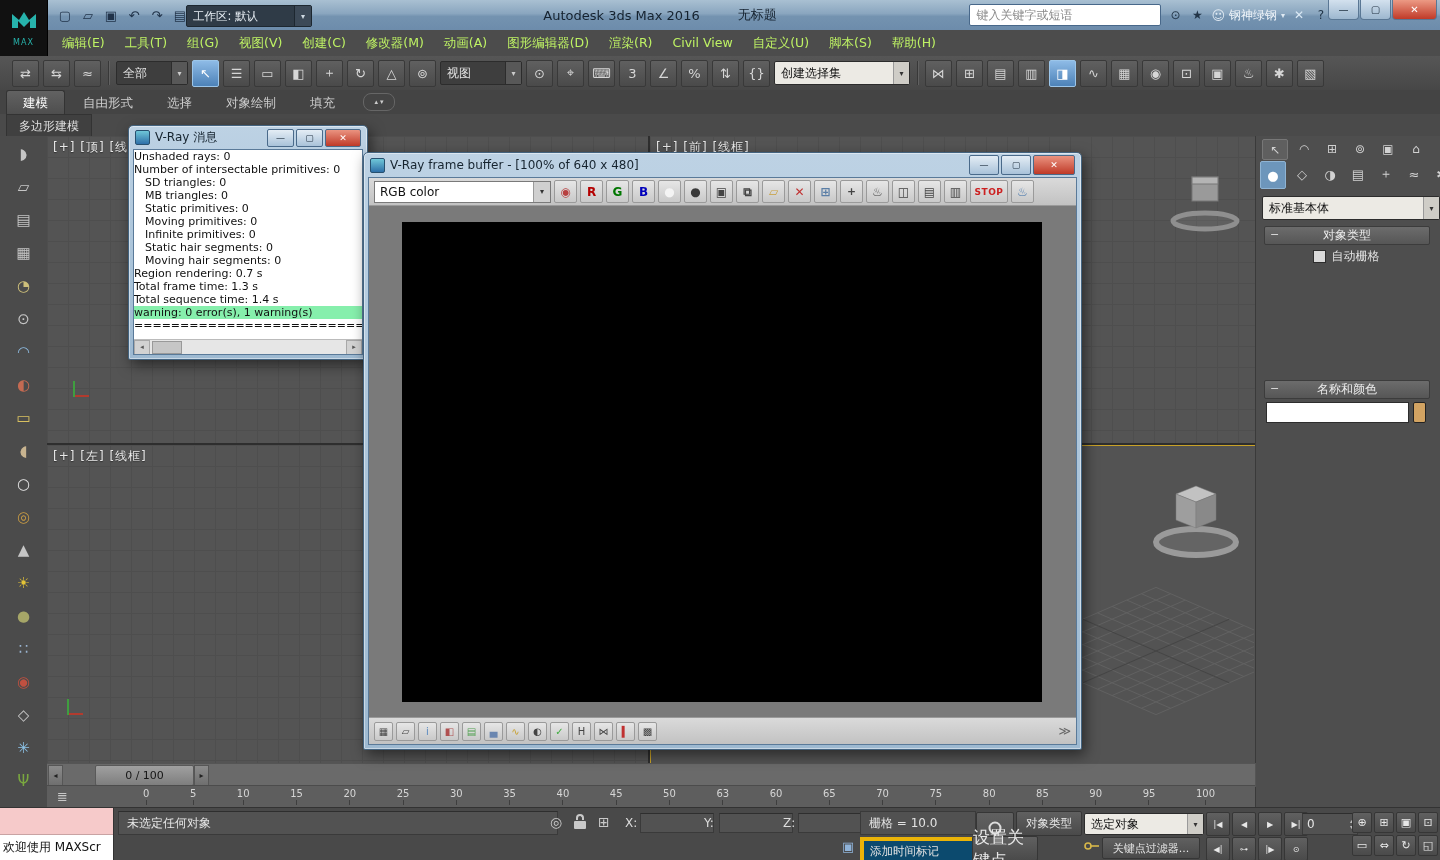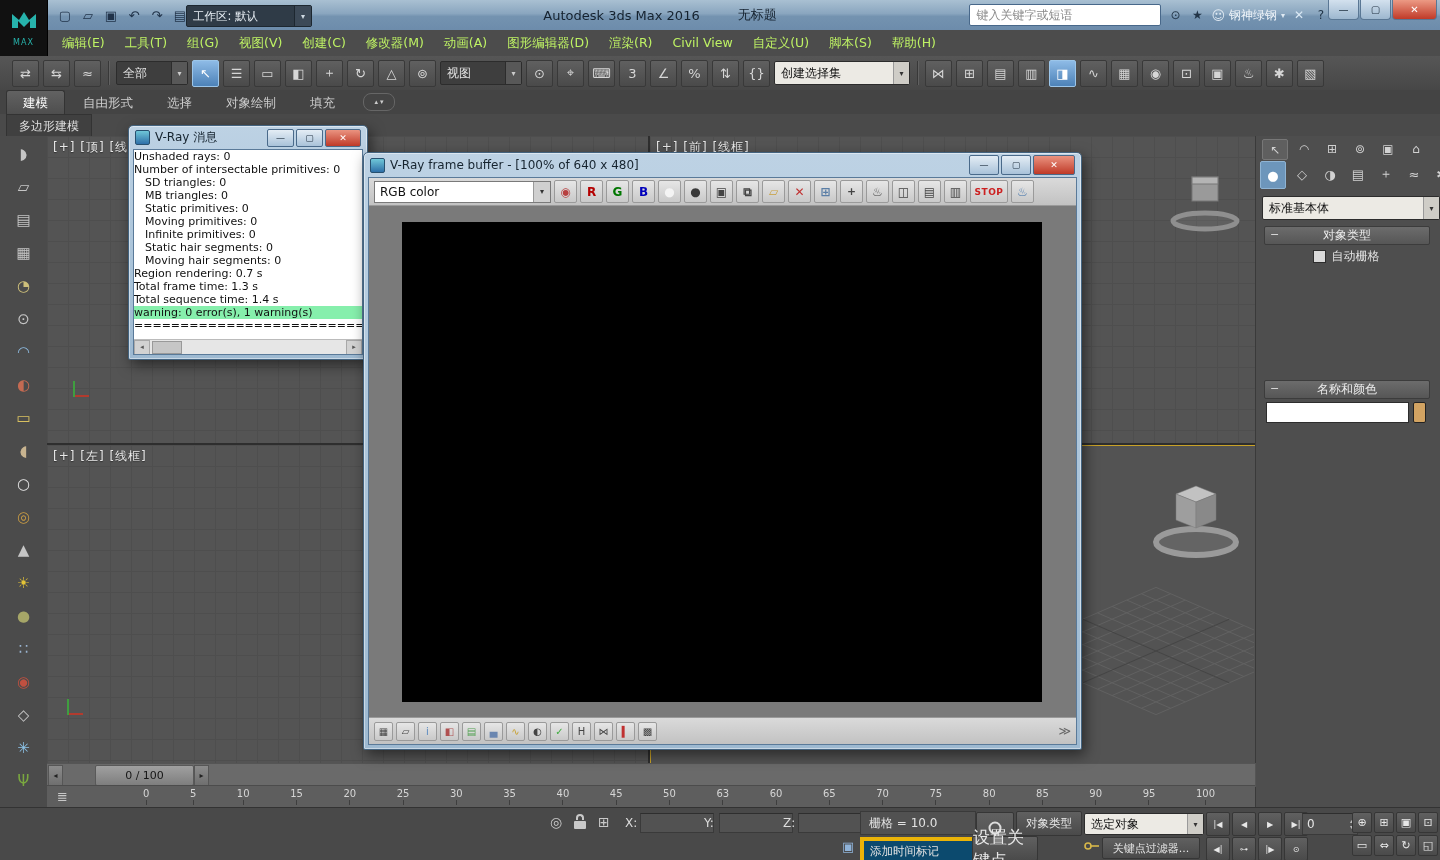--- a/index.html
+++ b/index.html
@@ -512,20 +512,25 @@
         <span class="tick">
           <span>95</span>
         </span>
         <span class="tick">
           <span>100</span>
         </span>
       </div>
   </div>
 
   <div id="statusbar">
+    <div id="listener">
+      <div id="macro-rec"></div>
+      <div id="listener-line">欢迎使用 MAXScr</div>
+    </div>
+    <div id="status-field" class="sunken2">未选定任何对象</div>
     <span class="sb-ic" style="left:550px;top:6px">◎</span>
     <span class="lock-shape" style="left:574px;top:6px"></span>
     <span class="sb-ic" style="left:598px;top:6px">⊞</span>
     <span class="xyz-label" style="left:625px">X:</span>
     <span class="xyz-field sunken2" style="left:640px"></span>
     <span class="xyz-label" style="left:704px">Y:</span>
     <span class="xyz-field sunken2" style="left:719px"></span>
     <span class="xyz-label" style="left:783px">Z:</span>
     <span class="xyz-field sunken2" style="left:798px"></span>
     <div id="grid-field">栅格 = 10.0</div>

